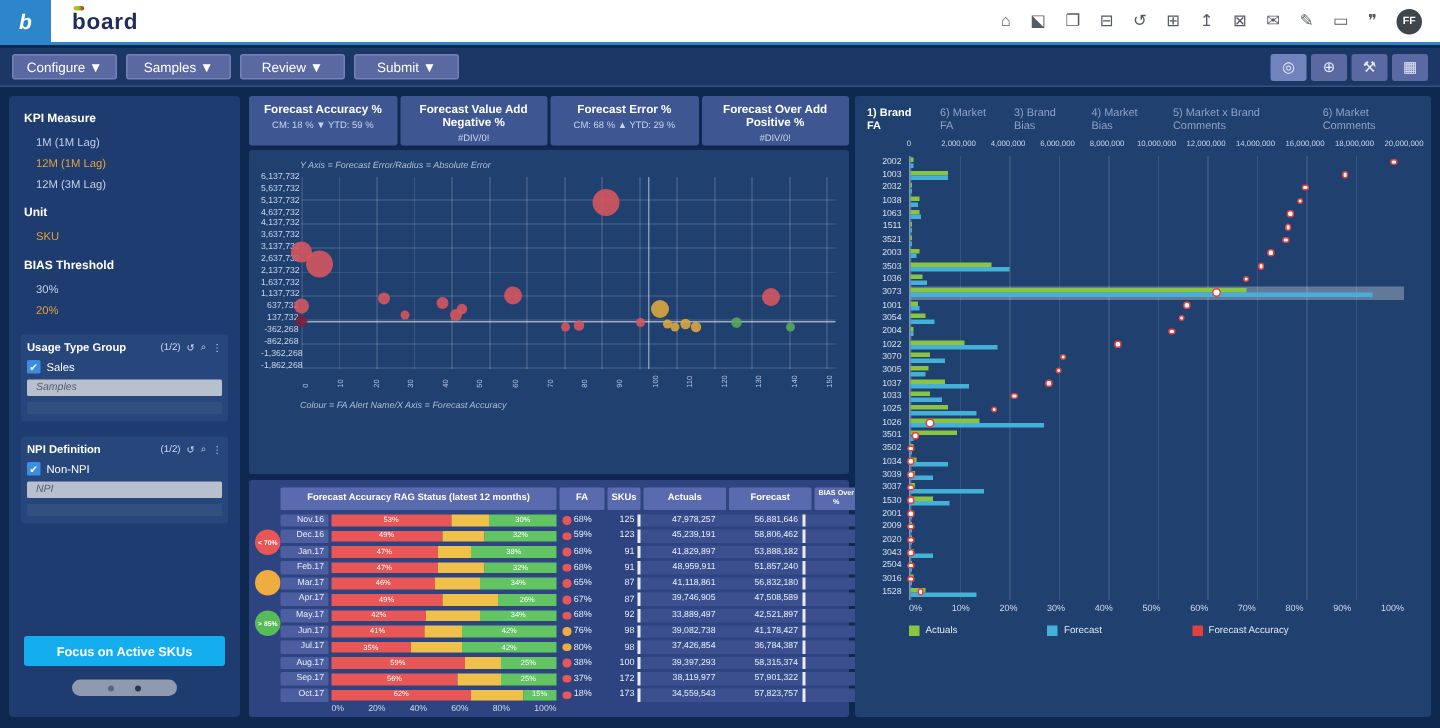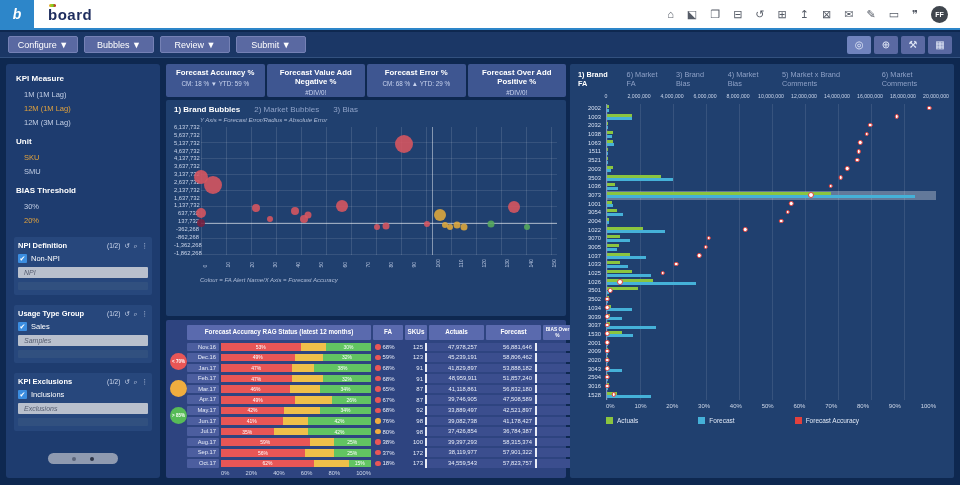--- a/index.html
+++ b/index.html
@@ -142,98 +142,81 @@
       <span class="tico">✎</span>
       <span class="tico">▭</span>
       <span class="tico">❞</span>
       <div class="avatar">FF</div>
     </div>
 </div>
 
 <div class="toolbar">
   <div id="tb-buttons" style="display:flex;justify-content:center;">
       <div class="tb-btn">Configure ▼</div>
-      <div class="tb-btn">Bubbles ▼</div>
+      <div class="tb-btn">Samples ▼</div>
       <div class="tb-btn">Review ▼</div>
       <div class="tb-btn">Submit ▼</div>
     </div>
   <div class="tb-right">
       <div class="tb-chip first">◎</div>
       <div class="tb-chip">⊕</div>
       <div class="tb-chip">⚒</div>
       <div class="tb-chip">▦</div>
     </div>
 </div>
 
 <div class="sidebar">
   <div id="sb-groups">
       <div class="sec-title">KPI Measure</div>
       <div class="sec-item">1M (1M Lag)</div>
       <div class="sec-item sel">12M (1M Lag)</div>
       <div class="sec-item">12M (3M Lag)</div>
       <div class="sec-title">Unit</div>
       <div class="sec-item sel">SKU</div>
-      <div class="sec-item">SMU</div>
       <div class="sec-title">BIAS Threshold</div>
       <div class="sec-item">30%</div>
       <div class="sec-item sel">20%</div>
     </div>
   <div id="sb-selectors">
+      <div class="sel-group">
+        <div class="sel-head">
+          <span>Usage Type Group</span>
+          <span class="sel-meta">
+            <span>(1/2)</span>
+            <span>↺</span>
+            <span>⌕</span>
+            <span>⋮</span>
+          </span>
+        </div>
+        <div class="sel-check">
+          <span class="cbx">✔</span>
+          <span class="lbl">Sales</span>
+        </div>
+        <div class="sel-grey">Samples</div>
+        <div class="sel-empty"></div>
+      </div>
       <div class="sel-group">
         <div class="sel-head">
           <span>NPI Definition</span>
           <span class="sel-meta">
             <span>(1/2)</span>
             <span>↺</span>
             <span>⌕</span>
             <span>⋮</span>
           </span>
         </div>
         <div class="sel-check">
           <span class="cbx">✔</span>
           <span class="lbl">Non-NPI</span>
         </div>
         <div class="sel-grey">NPI</div>
         <div class="sel-empty"></div>
       </div>
-      <div class="sel-group">
-        <div class="sel-head">
-          <span>Usage Type Group</span>
-          <span class="sel-meta">
-            <span>(1/2)</span>
-            <span>↺</span>
-            <span>⌕</span>
-            <span>⋮</span>
-          </span>
-        </div>
-        <div class="sel-check">
-          <span class="cbx">✔</span>
-          <span class="lbl">Sales</span>
-        </div>
-        <div class="sel-grey">Samples</div>
-        <div class="sel-empty"></div>
-      </div>
-      <div class="sel-group">
-        <div class="sel-head">
-          <span>KPI Exclusions</span>
-          <span class="sel-meta">
-            <span>(1/2)</span>
-            <span>↺</span>
-            <span>⌕</span>
-            <span>⋮</span>
-          </span>
-        </div>
-        <div class="sel-check">
-          <span class="cbx">✔</span>
-          <span class="lbl">Inclusions</span>
-        </div>
-        <div class="sel-grey">Exclusions</div>
-        <div class="sel-empty"></div>
-      </div>
-    </div>
+    </div>
+  <button class="focus-btn">Focus on Active SKUs</button>
   <div class="pager">
     <span class="dot"></span>
     <span class="dot on"></span>
   </div>
 </div>
 
 <div class="kpi-row">
   <div class="kpi-card">
     <div class="kpi-title">Forecast Accuracy %</div>
     <div class="kpi-sub">CM: 18 % ▼ YTD: 59 %</div>
@@ -246,25 +229,20 @@
     <div class="kpi-title">Forecast Error %</div>
     <div class="kpi-sub">CM: 68 % ▲ YTD: 29 %</div>
   </div>
   <div class="kpi-card">
     <div class="kpi-title">Forecast Over Add Positive %</div>
     <div class="kpi-sub">#DIV/0!</div>
   </div>
 </div>
 
 <div class="bubble-panel">
-  <div class="tabs" id="bubble-tabs">
-      <span class="tab active">1) Brand Bubbles</span>
-      <span class="tab">2) Market Bubbles</span>
-      <span class="tab">3) Bias</span>
-    </div>
   <div class="anno">Y Axis = Forecast Error/Radius = Absolute Error</div>
   <div class="bplot-wrap">
     <div class="ylabels" id="bubble-ylabels">
         <div>6,137,732</div>
         <div>5,637,732</div>
         <div>5,137,732</div>
         <div>4,637,732</div>
         <div>4,137,732</div>
         <div>3,637,732</div>
         <div>3,137,732</div>

